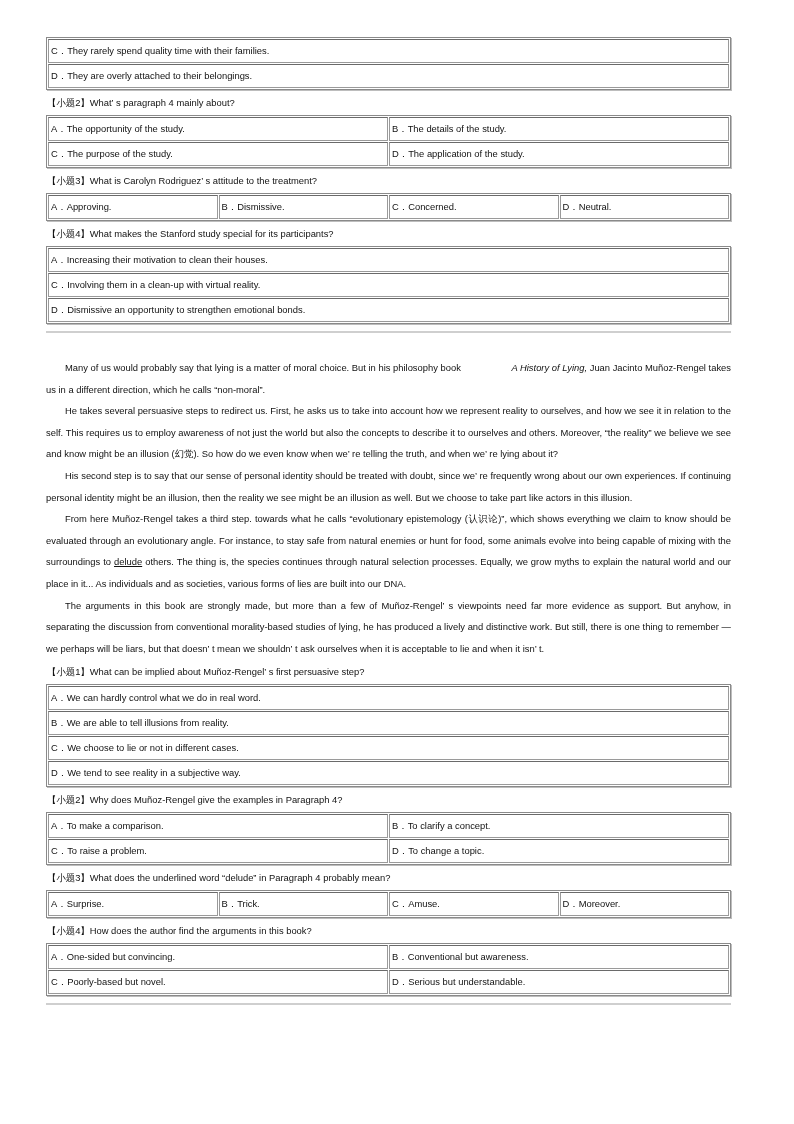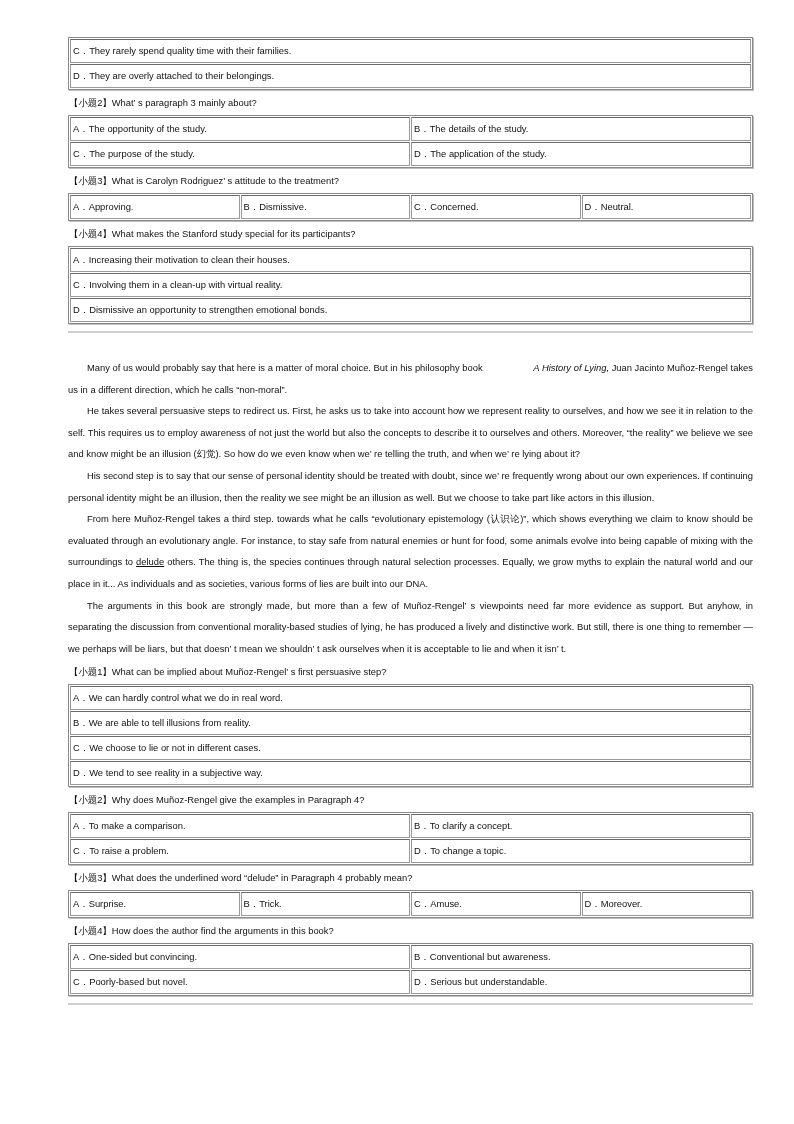--- a/index.html
+++ b/index.html
@@ -1,21 +1,21 @@
 <!DOCTYPE html>
 <html><head>
 <meta charset="utf-8">
 <style>
   html, body { margin: 0; padding: 0; background: #ffffff; }
   body {
     width: 794px; height: 1124px; position: relative; overflow: hidden;
     font-family: "Liberation Sans", "DejaVu Sans", sans-serif;
     font-size: 9.4px; color: #111;
   }
-  .page { position: absolute; left: 68px; top: 37px; width: 685px; }
+  .page { position: absolute; left: 46px; top: 37px; width: 685px; }
   table.opts {
     width: 685px; border-collapse: separate; border-spacing: 1px;
     border: 1px solid #8a8a8a; table-layout: fixed;
     box-shadow: 1px 1px 0 #bdbdbd;
   }
   table.opts td {
     border: 1px solid #9a9a9a; border-top-color: #6a6a6a;
     height: 22px; padding: 0 2px; vertical-align: middle;
     white-space: nowrap; overflow: hidden;
   }
@@ -40,21 +40,21 @@
     <tbody>
         <tr>
           <td>C．They rarely spend quality time with their families.</td>
         </tr>
     <tr>
           <td>D．They are overly attached to their belongings.</td>
         </tr>
   </tbody>
     </table>
 
-  <div class="q">【小题2】What’ s paragraph 3 mainly about?</div>
+  <div class="q">【小题2】What’ s paragraph 4 mainly about?</div>
   <table class="opts">
     <tbody>
         <tr>
       <td>A．The opportunity of the study.</td>
       <td>B．The details of the study.</td>
     </tr>
     <tr>
       <td>C．The purpose of the study.</td>
       <td>D．The application of the study.</td>
     </tr>
@@ -84,21 +84,21 @@
         </tr>
     <tr>
           <td>D．Dismissive an opportunity to strengthen emotional bonds.</td>
         </tr>
   </tbody>
     </table>
 
   <div class="divider"></div>
 
   <div class="passage">
-    <p><span>Many of us would probably say that here is a matter of moral choice. But in his philosophy book </span><span class="i">A History of Lying,</span><span> Juan Jacinto Muñoz-Rengel takes us in a different direction, which he calls “non-moral”.</span></p>
+    <p><span>Many of us would probably say that lying is a matter of moral choice. But in his philosophy book </span><span class="i">A History of Lying,</span><span> Juan Jacinto Muñoz-Rengel takes us in a different direction, which he calls “non-moral”.</span></p>
     <p>He takes several persuasive steps to redirect us. First, he asks us to take into account how we represent reality to ourselves, and how we see it in relation to the self. This requires us to employ awareness of not just the world but also the concepts to describe it to ourselves and others. Moreover, “the reality” we believe we see and know might be an illusion (幻觉). So how do we even know when we’ re telling the truth, and when we’ re lying about it?</p>
     <p>His second step is to say that our sense of personal identity should be treated with doubt, since we’ re frequently wrong about our own experiences. If continuing personal identity might be an illusion, then the reality we see might be an illusion as well. But we choose to take part like actors in this illusion.</p>
     <p><span>From here Muñoz-Rengel takes a third step. towards what he calls “evolutionary epistemology (认识论)”, which shows everything we claim to know should be evaluated through an evolutionary angle. For instance, to stay safe from natural enemies or hunt for food, some animals evolve into being capable of mixing with the surroundings to </span><span class="u">delude</span><span> others. The thing is, the species continues through natural selection processes. Equally, we grow myths to explain the natural world and our place in it... As individuals and as societies, various forms of lies are built into our DNA.</span></p>
     <p>The arguments in this book are strongly made, but more than a few of Muñoz-Rengel’ s viewpoints need far more evidence as support. But anyhow, in separating the discussion from conventional morality-based studies of lying, he has produced a lively and distinctive work. But still, there is one thing to remember — we perhaps will be liars, but that doesn’ t mean we shouldn’ t ask ourselves when it is acceptable to lie and when it isn’ t.</p>
   </div>
 
   <div class="q">【小题1】What can be implied about Muñoz-Rengel’ s first persuasive step?</div>
   <table class="opts">
     <tbody>
         <tr>

